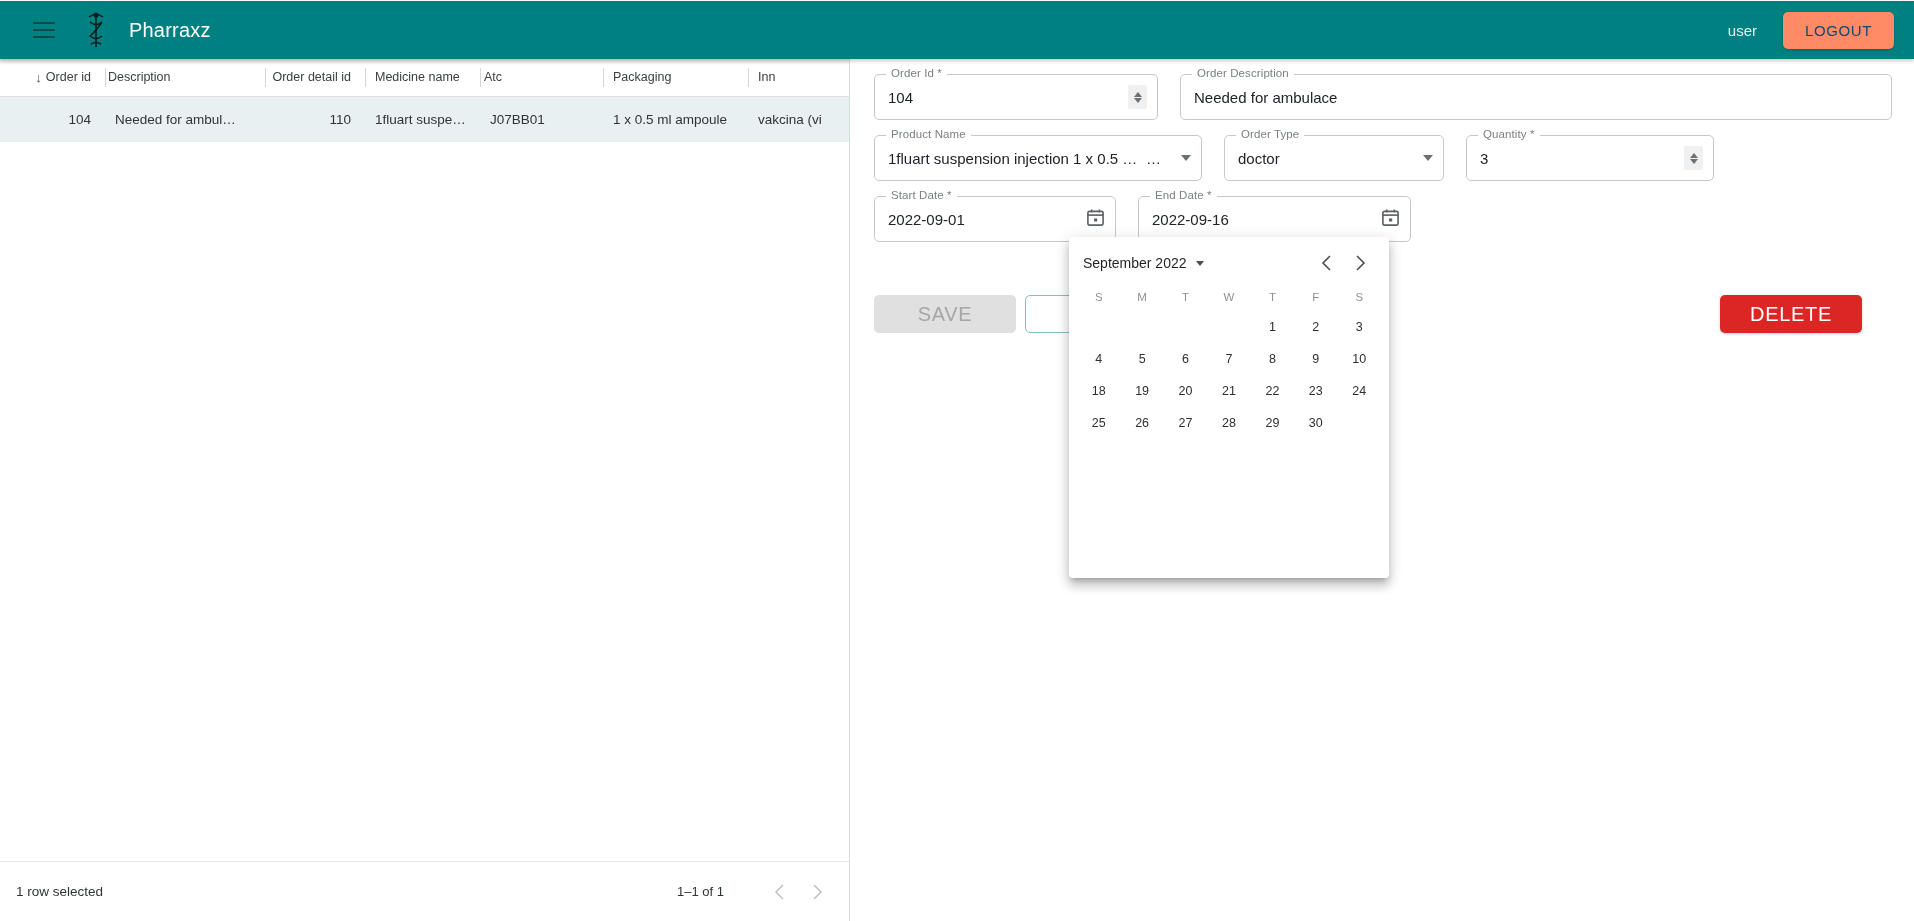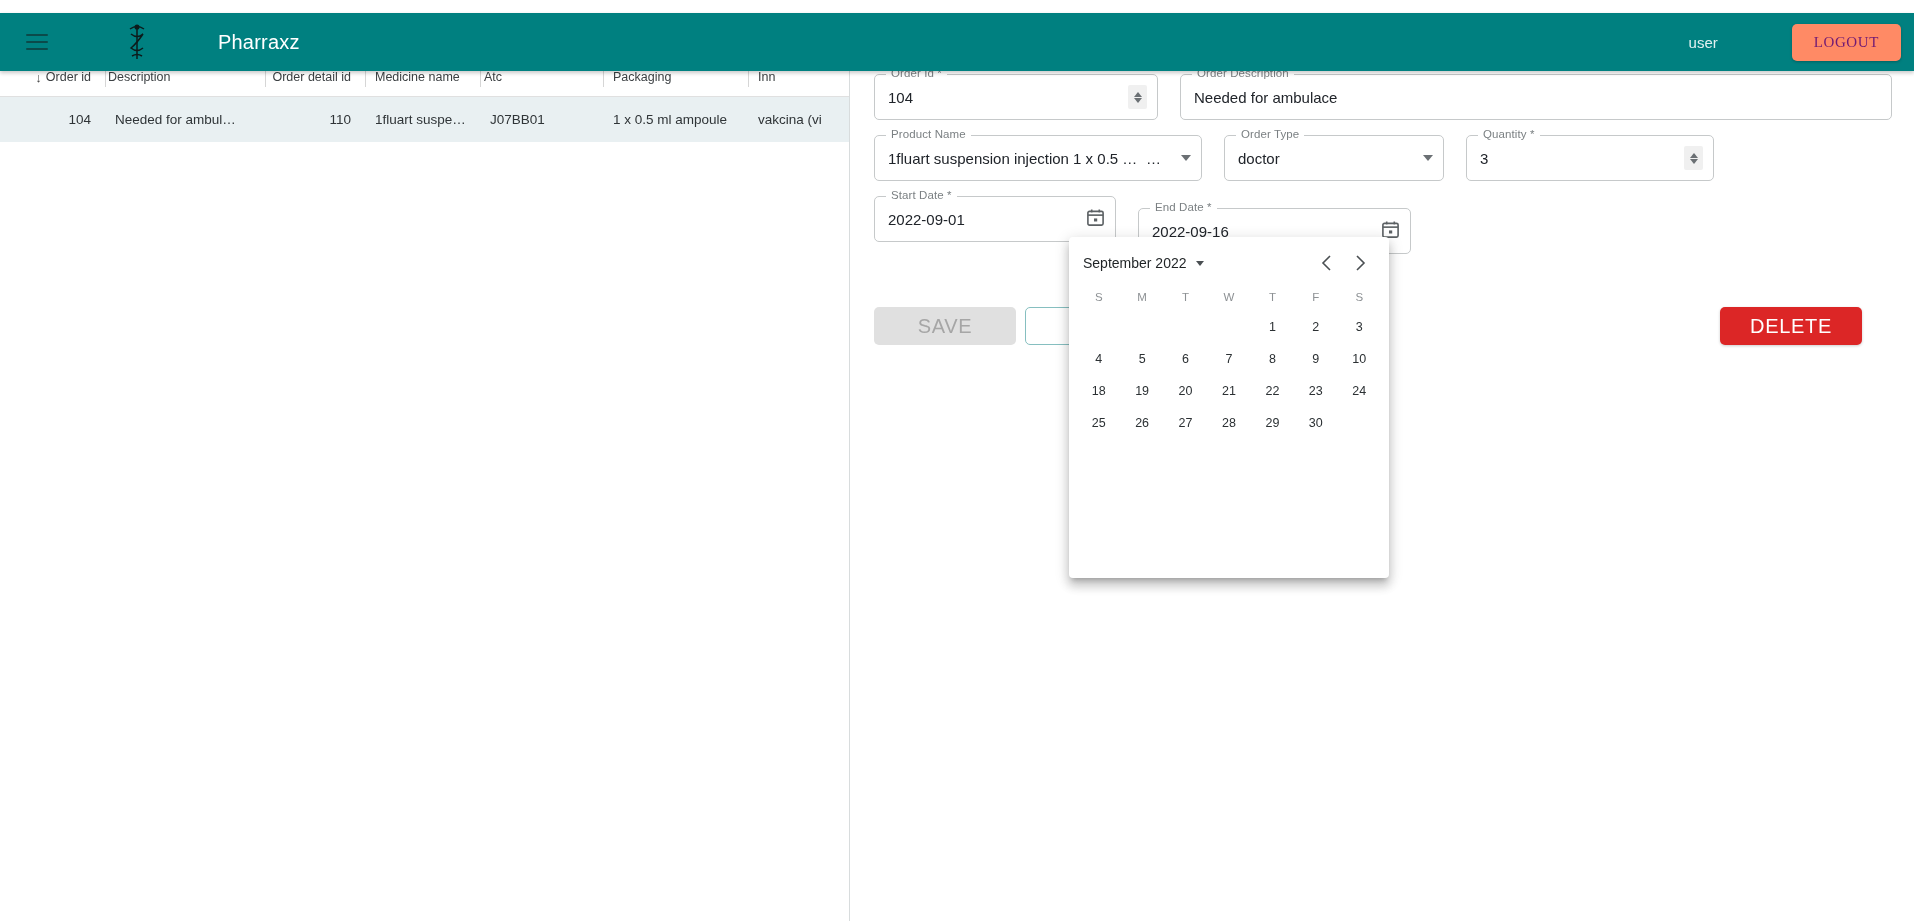--- a/index.html
+++ b/index.html
@@ -8,30 +8,29 @@
     width: 1914px;
     height: 921px;
     overflow: hidden;
     font-family: "Liberation Sans", sans-serif;
     background: #ffffff;
   }
 
   
   .appbar {
     position: absolute;
-    top: 13px; left: 0;
+    top: 1px; left: 0;
     width: 1914px;
     height: 58px;
     background: #008080;
     display: flex;
     align-items: center;
-    padding: 0 13px;
+    padding: 0 20px;
     z-index: 40;
     box-shadow: 0 2px 4px rgba(0,0,0,0.22);
-    gap: 48px;
   }
   .hamburger {
     width: 26px; height: 26px;
     display: flex; flex-direction: column;
     justify-content: center; gap: 5px;
     cursor: pointer;
     margin-left: 13px;
   }
   .hamburger span {
     display: block; height: 2px; width: 22px;
@@ -49,27 +48,27 @@
     letter-spacing: 0.2px;
   }
   .appbar-spacer { flex: 1 1 auto; }
   .user-label {
     color: #e2f1f1;
     font-size: 15px;
     margin-right: 26px;
   }
   .logout-btn {
     background: #FF8A65;
-    color: #701a75;
+    color: #0c4a6e;
     border: none;
     border-radius: 5px;
     height: 37px;
     padding: 0 22px;
     font-size: 15px;
-    font-family: Liberation Serif, serif;
+    font-family: Liberation Sans, sans-serif;
     letter-spacing: 0.6px;
     cursor: pointer;
     box-shadow: 0 1px 3px rgba(0,0,0,0.25);
   }
 
   
   .table-panel {
     position: absolute;
     top: 58px; left: 0;
     width: 850px;
@@ -234,21 +233,21 @@
   .ellipsis-mark { font-size: 15px; color: #20242a; margin: 0 12px 0 6px; }
 
   .cal-icon { flex: 0 0 auto; cursor: pointer; }
 
   .w-orderid { width: 284px; }
   .w-orderdesc { flex: 1 1 auto; }
   .w-prodname { width: 328px; }
   .w-ordertype { width: 220px; }
   .w-qty { width: 248px; }
   .w-startdate { width: 242px; }
-  .w-enddate { width: 273px; margin-top: 12px; }
+  .w-enddate { width: 273px; }
 
   
   .actions-row {
     display: flex;
     align-items: center;
     margin-top: 53px;
   }
   .btn {
     height: 38px;
     border-radius: 5px;
@@ -422,20 +421,35 @@
         <td style="padding-left:10px">Needed for ambul…</td>
         <td class="numeric">110</td>
         <td style="padding-left:10px">1fluart suspension…</td>
         <td style="padding-left:10px">J07BB01</td>
         <td style="padding-left:10px">1 x 0.5 ml ampoule</td>
         <td style="padding-left:10px">vakcina (vi</td>
       </tr>
     </tbody>
   </table>
 
+  <div class="table-footer">
+    <div class="rows-selected-label">1 row selected</div>
+    <div class="footer-spacer"></div>
+    <div class="range-label">1–1 of 1</div>
+    <button class="pager-btn">
+      <svg width="11" height="18" viewBox="0 0 11 18">
+        <polyline points="9,2 2,9 9,16" fill="none" stroke="#c2c2c2" stroke-width="1.6"></polyline>
+      </svg>
+    </button>
+    <button class="pager-btn">
+      <svg width="11" height="18" viewBox="0 0 11 18">
+        <polyline points="2,2 9,9 2,16" fill="none" stroke="#c2c2c2" stroke-width="1.6"></polyline>
+      </svg>
+    </button>
+  </div>
 </div>
 
 <div class="form-panel">
 
   <div class="form-row">
     <div class="mfield w-orderid">
       <span class="mlabel">Order Id *</span>
       <span class="mvalue">104</span>
       <span class="spinner">
         <i class="up"></i>

